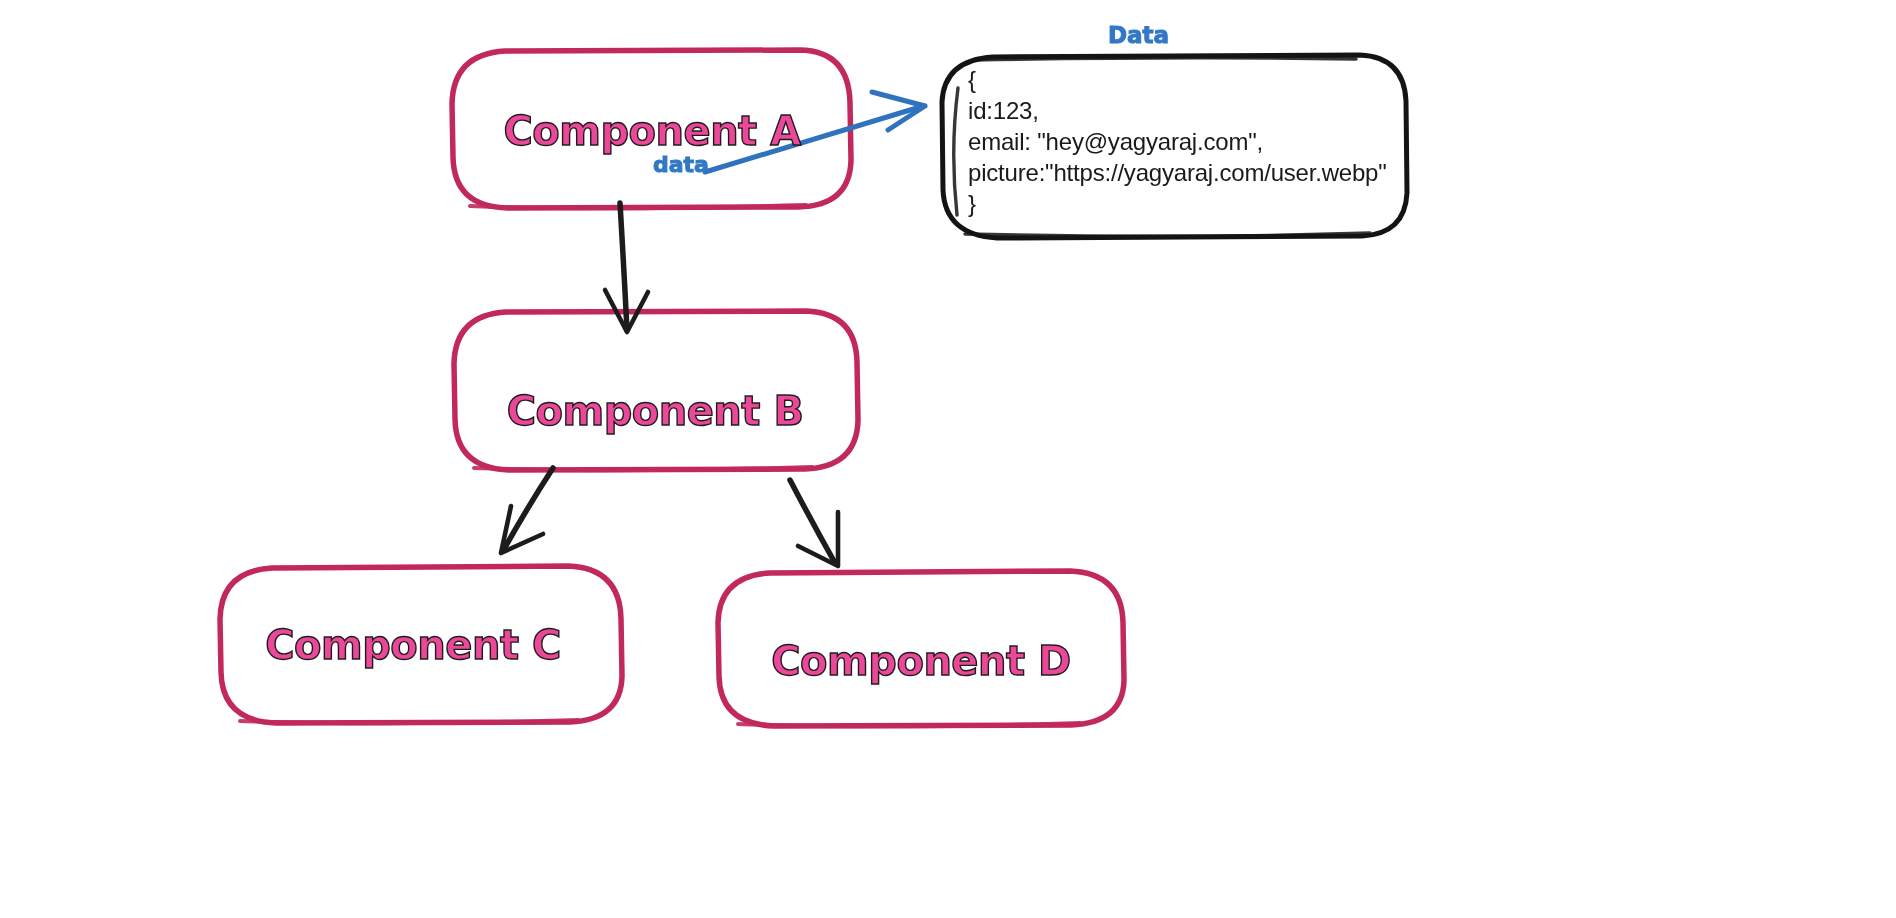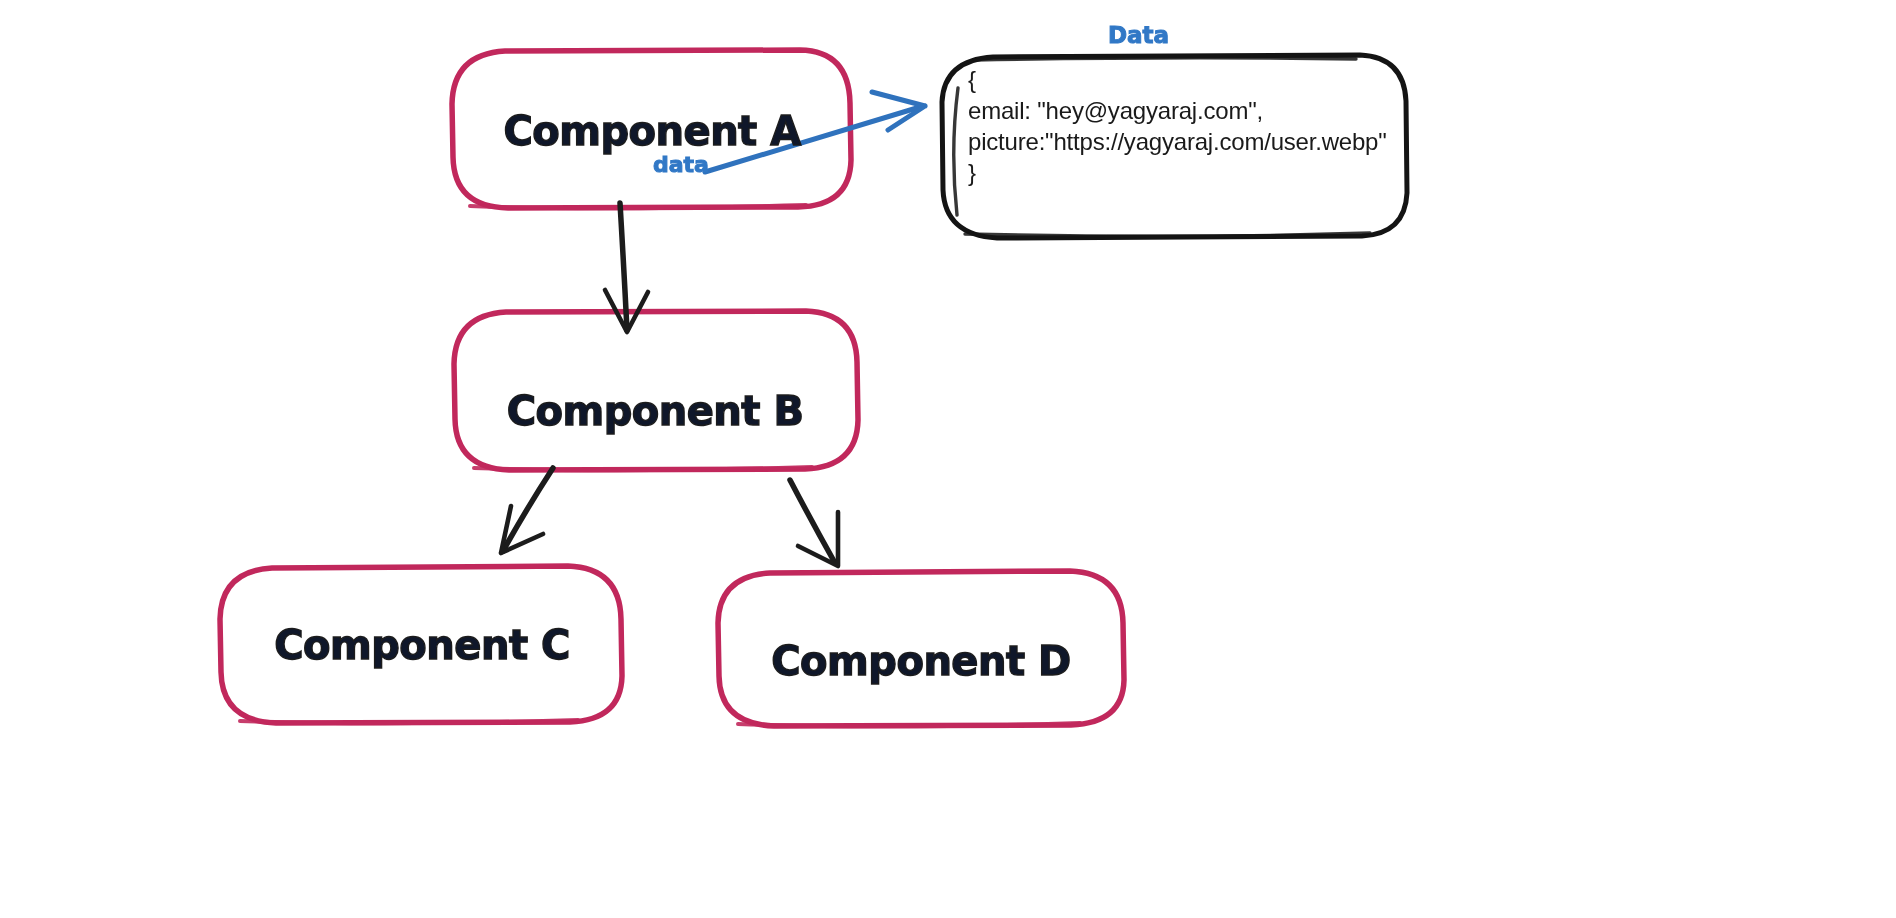--- a/index.html
+++ b/index.html
@@ -26,28 +26,28 @@
     align-items: center;
     justify-content: center;
     box-sizing: border-box;
     background: transparent;
     z-index: 3;
   }
   .node-label {
     font-family: "DejaVu Sans", sans-serif;
     font-weight: bold;
     font-size: 40px;
-    color: #0f172a;
+    color: #ec4899;
     letter-spacing: -0.5px;
     white-space: nowrap;
     -webkit-text-stroke: 1.4px #1c1c1c;
   }
   #node-a { left: 452px; top: 50px;  width: 400px; height: 162px; }
   #node-b { left: 452px; top: 310px; width: 406px; height: 202px; }
-  #node-c { left: 220px; top: 565px; width: 404px; height: 160px; }
+  #node-c { left: 211px; top: 565px; width: 404px; height: 160px; }
   #node-d { left: 718px; top: 570px; width: 406px; height: 182px; }
 
   .data-panel {
     position: absolute;
     left: 940px;
     top: 50px;
     width: 470px;
     height: 185px;
     box-sizing: border-box;
     padding: 14px 0 0 28px;
@@ -142,18 +142,19 @@
   <span class="node-label">Component C</span>
 </div>
 <div class="node" id="node-d">
   <span class="node-label">Component D</span>
 </div>
 
 <div class="data-title">Data</div>
 
 <div class="data-panel">
   <div class="data-line">{</div>
+  <div class="data-line">id:123,</div>
   <div class="data-line">email: "hey@yagyaraj.com",</div>
   <div class="data-line">picture:"https://yagyaraj.com/user.webp"</div>
   <div class="data-line">}</div>
 </div>
 
 <div class="edge-label">data</div>
 
 </body></html>

